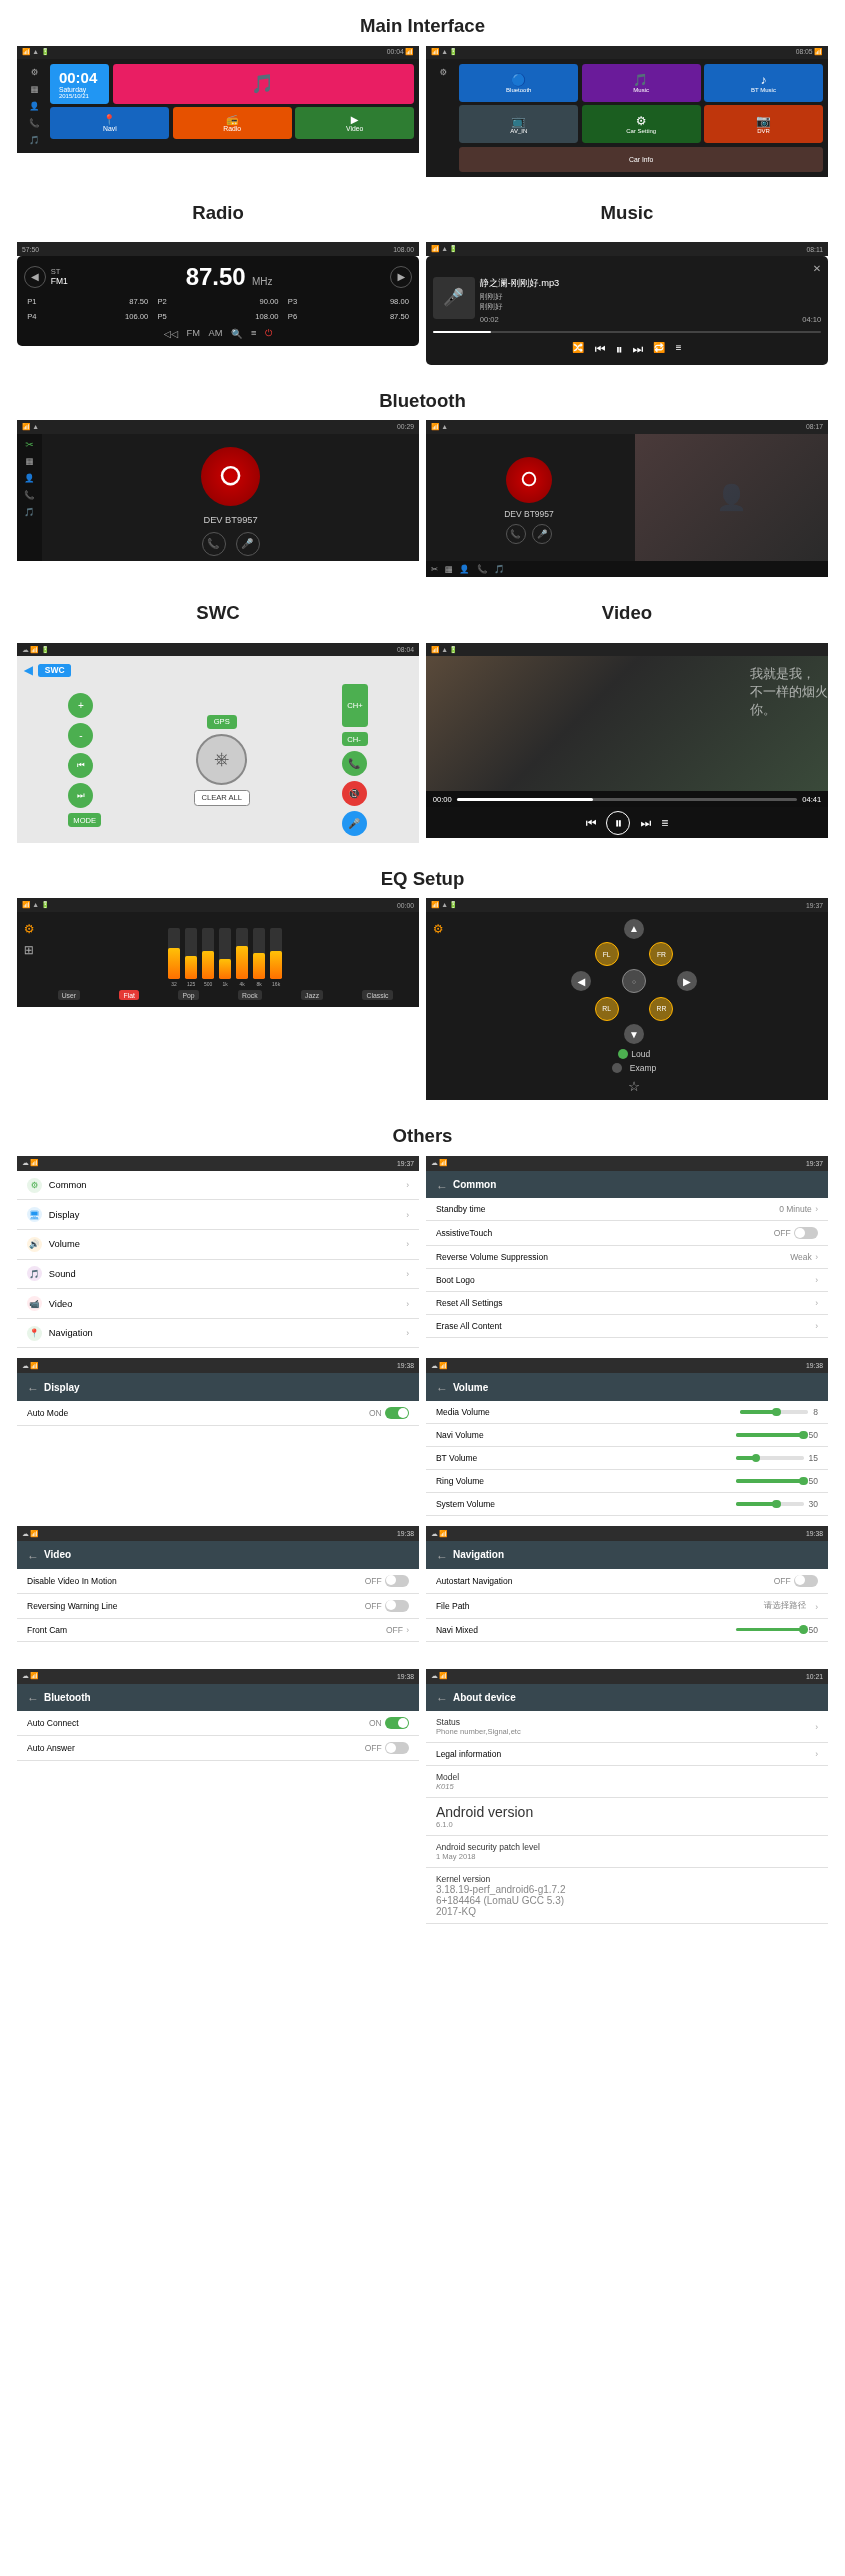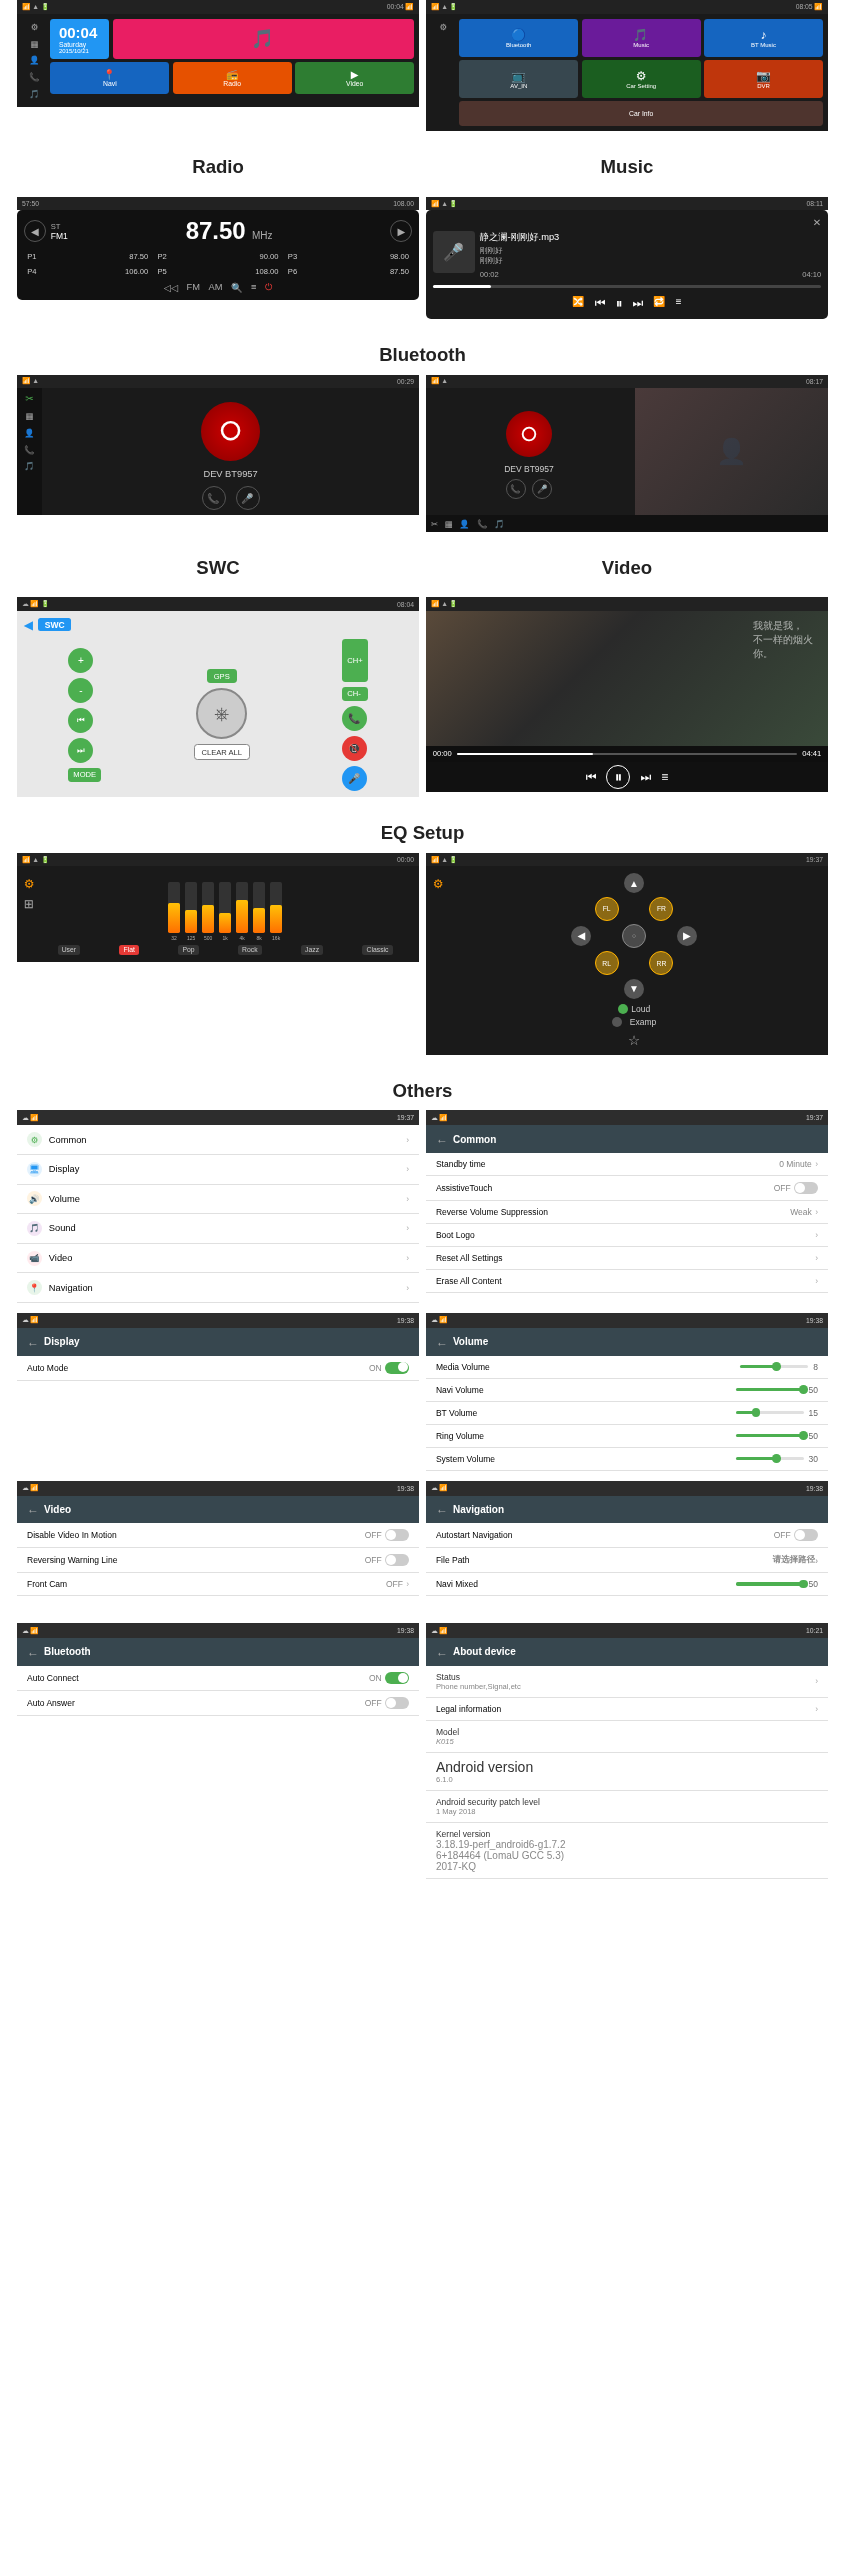--- a/index.html
+++ b/index.html
@@ -217,20 +217,21 @@
       justify-content: space-between;
       padding: 0 5px;
       font-size: 6.8px;
       color: #aaa;
     }
   </style>
 </head>
 <body>
 
 <div>
+  <div class="section-title">Main Interface</div>
   <div class="two-col">
 
     <div>
       <div class="screen-status-bar">
         <span>📶 ▲ 🔋</span>
         <span>00:04 📶</span>
       </div>
       <div style="background:#1a1a1a; padding:5px; display:flex; gap:3.4px;">
         <div style="width:25px; display:flex;flex-direction:column;align-items:center;gap:6.8px;padding:3.4px 0;">
           <span style="color:#aaa;font-size:8.5px;">⚙</span>
@@ -515,21 +516,21 @@
   </div>
 
   <div>
     <div class="screen-status-bar">
       <span>📶 ▲ 🔋</span>
       <span></span>
     </div>
     <div style="background:#333;border-radius:0;min-height:169px;position:relative;">
       <div style="width:100%;height:135px;background:linear-gradient(135deg,#5a4a3a 0%,#2a2a2a 40%,#3a4a3a 100%);display:flex;align-items:center;justify-content:center;font-size:12px;color:rgba(255,255,255,0.3);">
 
-        <div style="position:absolute;top:8.5px;right:15px;font-size:10px;color:rgba(255,255,255,0.6);">我就是我，<br>不一样的烟火<br>你。</div>
+        <div style="position:absolute;top:8.5px;right:0;font-size:13px;color:rgba(255,255,255,0.6);">我就是我，<br>不一样的烟火<br>你。</div>
       </div>
       <div style="background:rgba(0,0,0,0.7);padding:3.4px 6.8px;display:flex;align-items:center;gap:5px;">
         <span style="color:#fff;font-size:7.6px;">00:00</span>
         <div style="flex:1;height:2.5px;background:#555;border-radius:1.7px;">
           <div style="width:40%;height:100%;background:#fff;border-radius:1.7px;"></div>
         </div>
         <span style="color:#fff;font-size:7.6px;">04:41</span>
       </div>
       <div style="background:#111;padding:3.4px 6.8px;display:flex;align-items:center;justify-content:center;gap:10px;">
         <span style="color:#fff;font-size:12px;">⏮</span>
@@ -919,21 +920,21 @@
         <span>Autostart Navigation</span>
         <div style="display:flex;align-items:center;gap:3.4px;">
           <span class="settings-value">OFF</span>
           <div class="toggle-off">
               <div class="toggle-knob"></div>
             </div>
         </div>
       </div>
       <div class="settings-detail-item">
         <span>File Path</span>
-        <div style="display:flex;align-items:flex-end;gap:0;font-weight:bold;">
+        <div style="display:flex;align-items:flex-end;gap:9px;">
           <span class="settings-value">请选择路径</span>
           <span class="chevron-right">›</span>
         </div>
       </div>
       <div class="settings-detail-item">
         <span>Navi Mixed</span>
         <div class="slider-container">
           <div class="slider-track" style="width:68px;">
             <div class="slider-fill" style="width:100%;">
                 <div class="slider-knob"></div>

